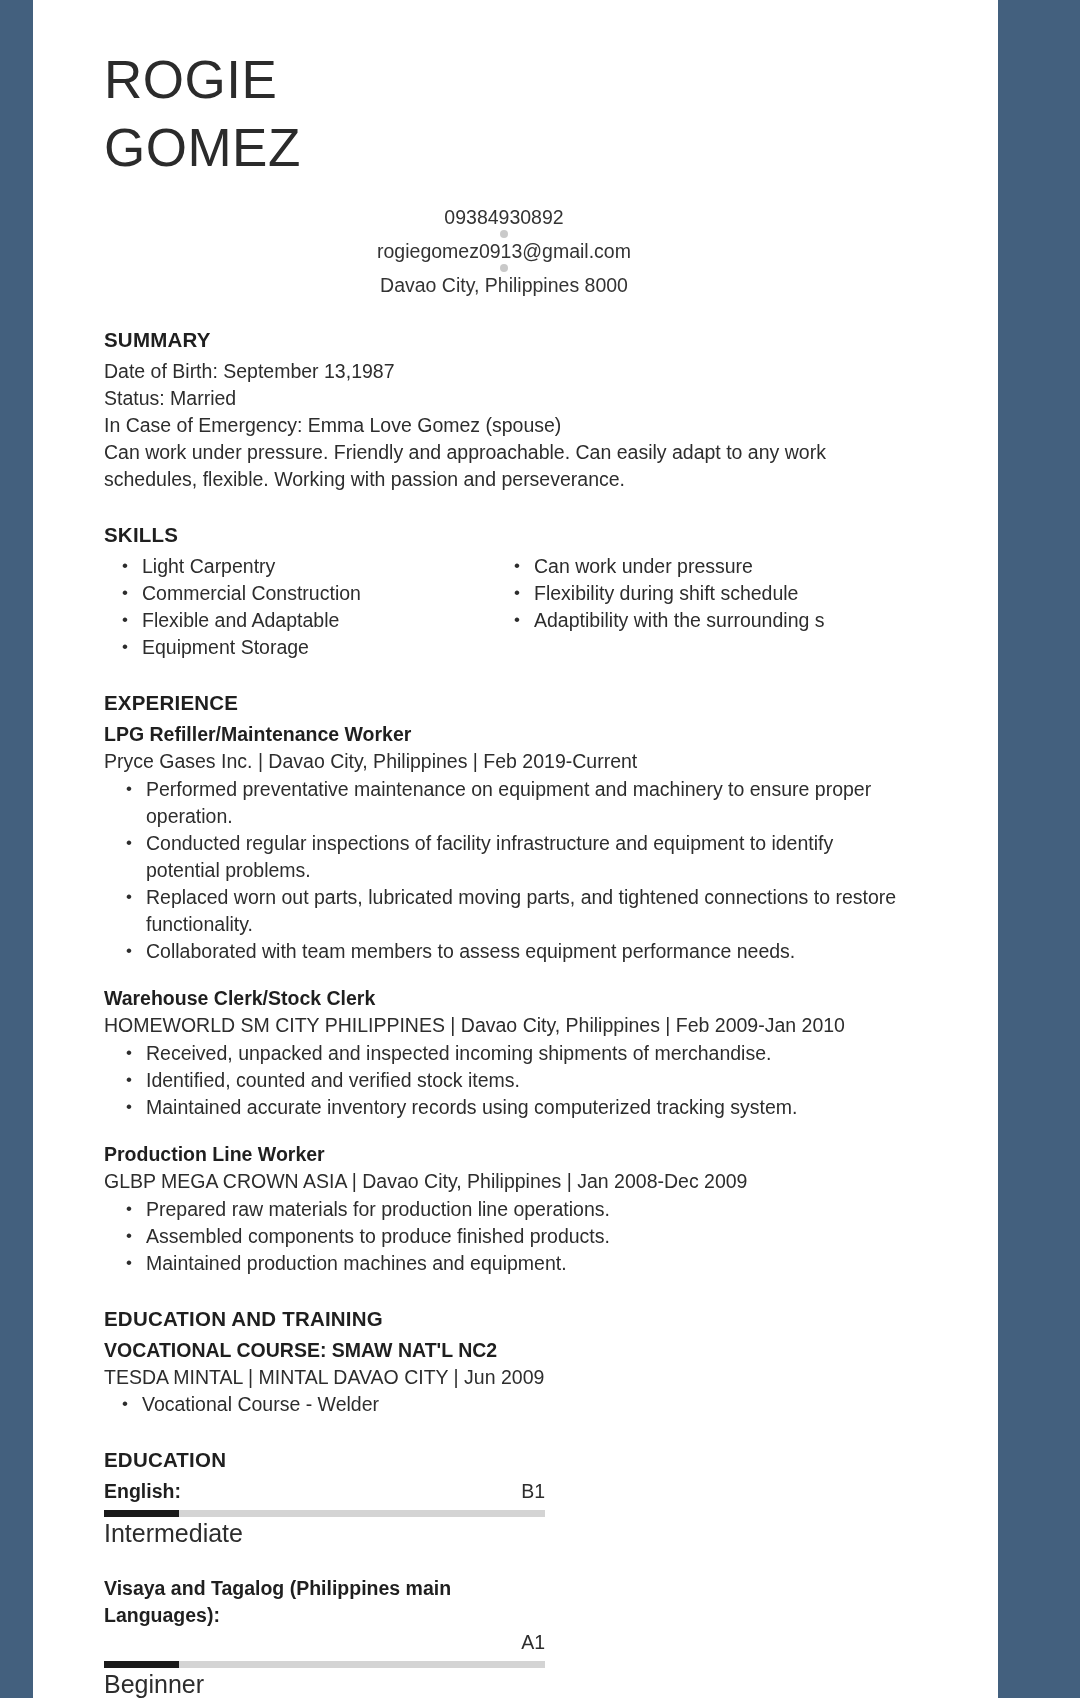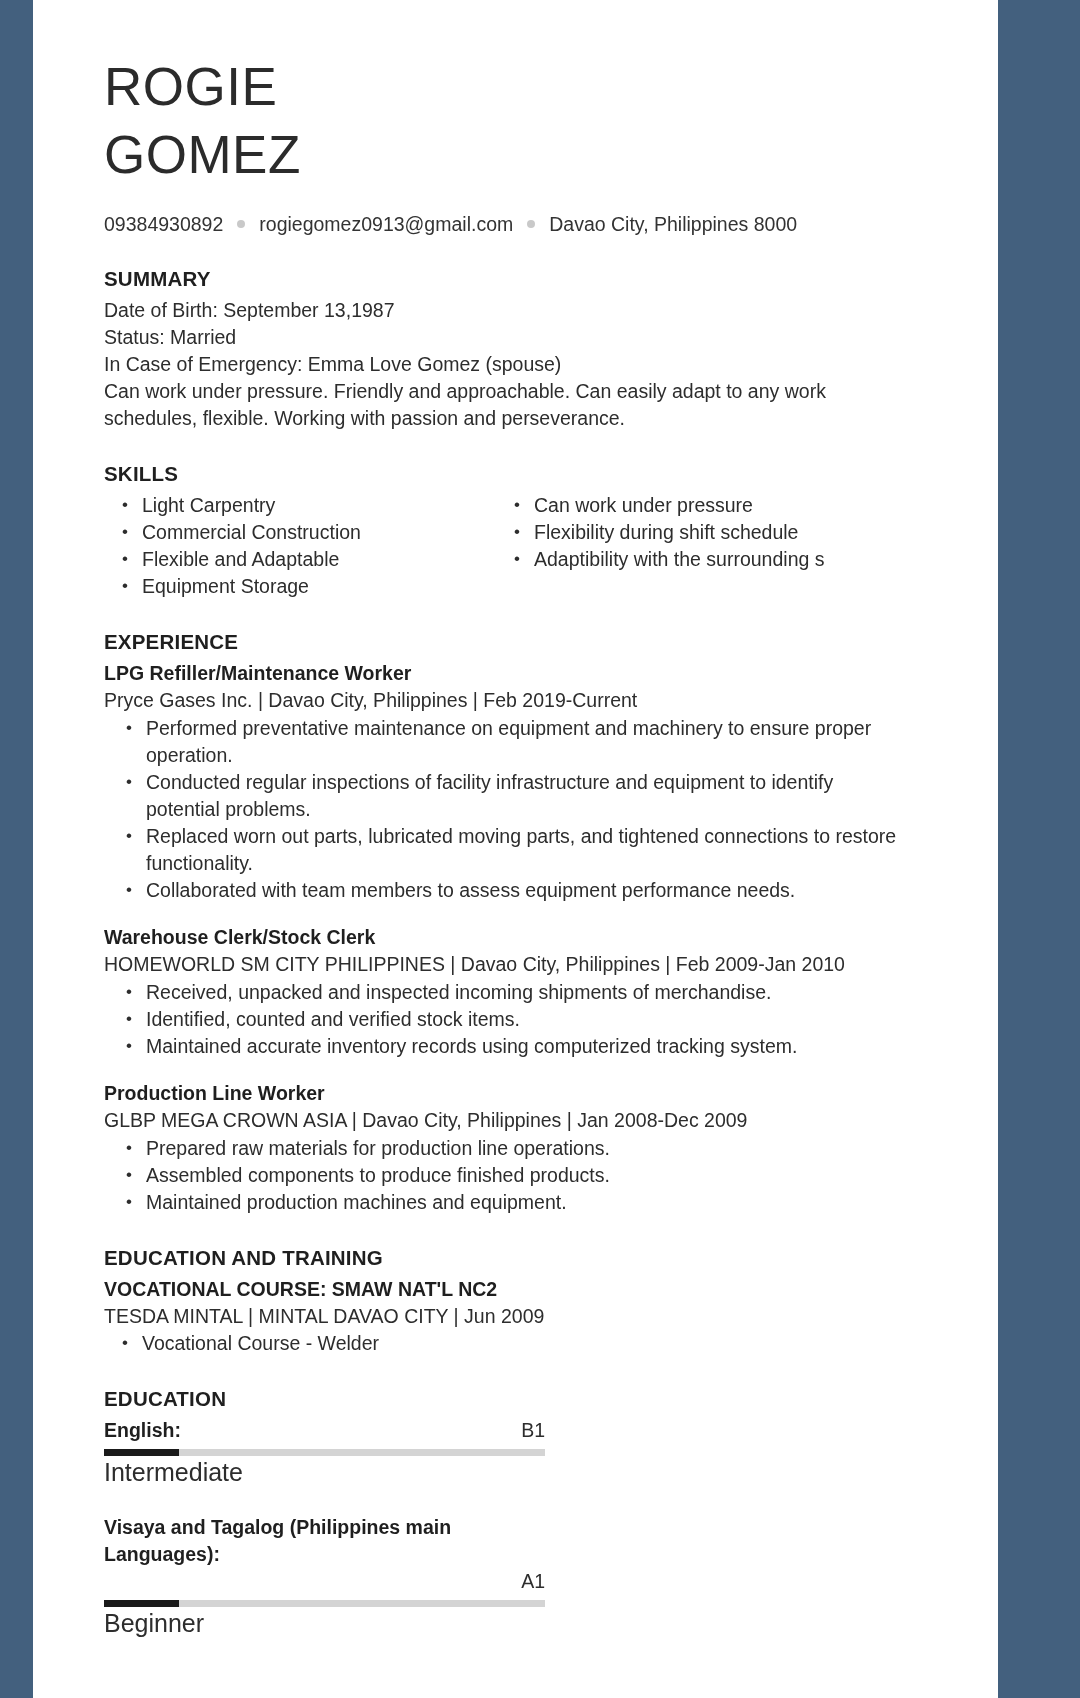--- a/index.html
+++ b/index.html
@@ -25,38 +25,38 @@
   .inner {
     position: absolute;
     left: 71px;
     top: 0;
     width: 800px;
   }
 
   
   .name-block {
     padding-top: 46px;
-    margin-top: 7px;
   }
   .name-line {
     font-size: 53px;
     line-height: 68px;
     font-weight: 400;
     color: #2b2b2b;
     letter-spacing: 0.5px;
     white-space: nowrap;
   }
   .contact {
     margin-top: 22px;
     font-size: 19.5px;
     line-height: 26px;
     color: #333333;
     display: flex;
     align-items: center;
     white-space: nowrap;
+    flex-direction: column;
   }
   .contact .sep {
     display: inline-block;
     width: 8px;
     height: 8px;
     border-radius: 50%;
     background: #c9c9c9;
     margin: 0 14px;
     flex: 0 0 auto;
   }

